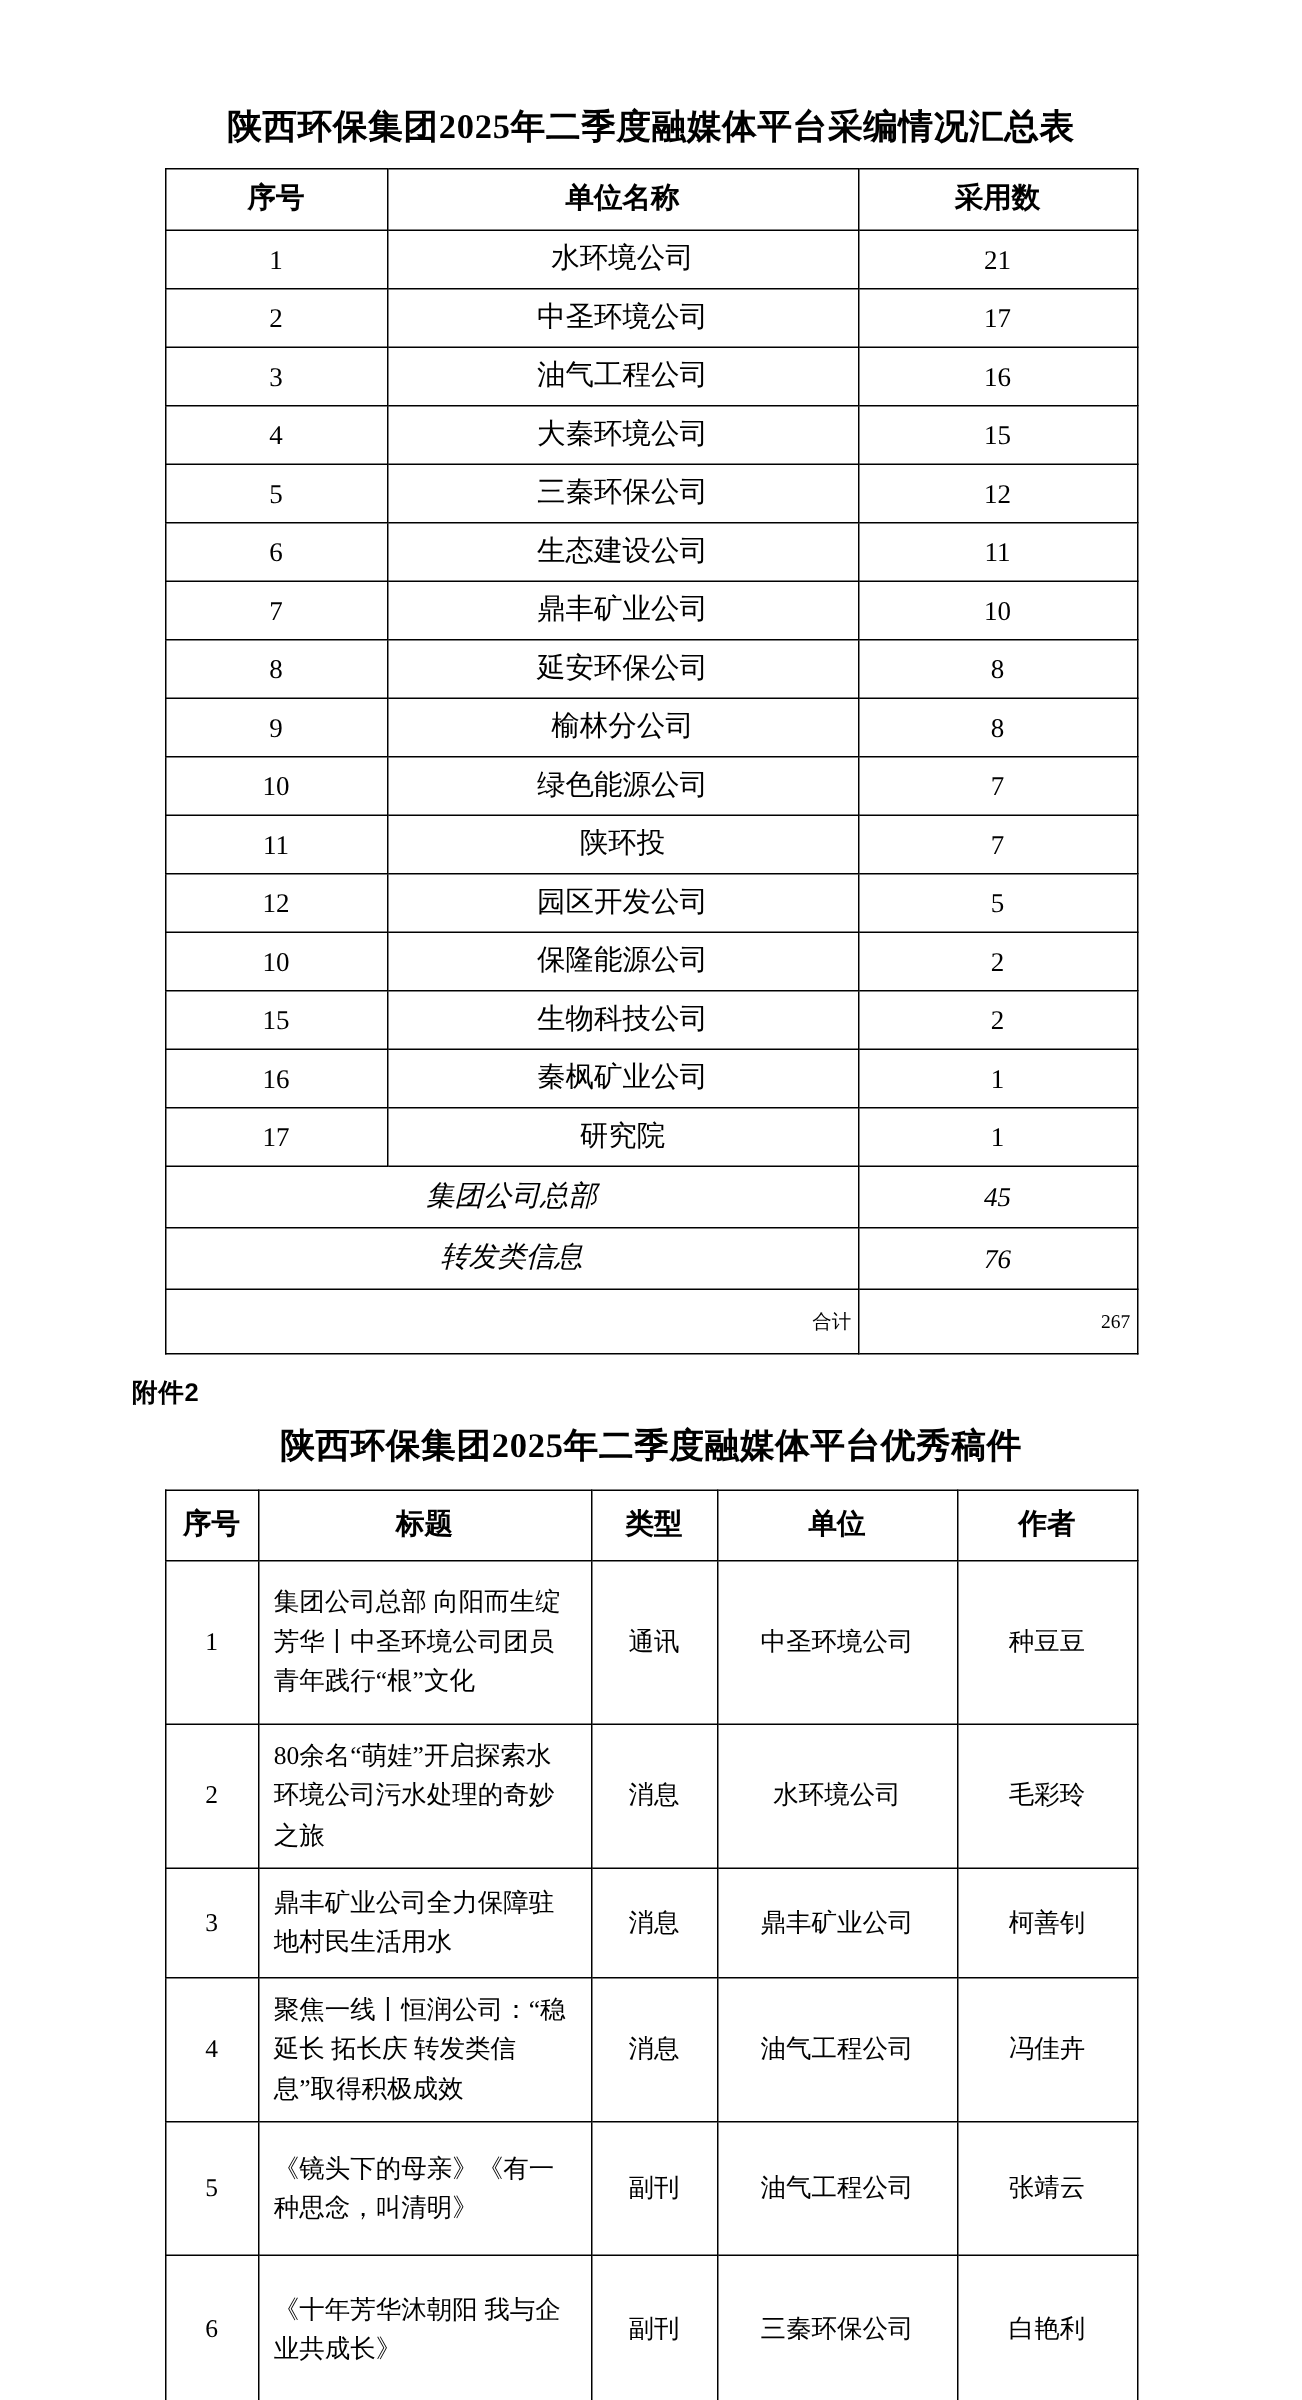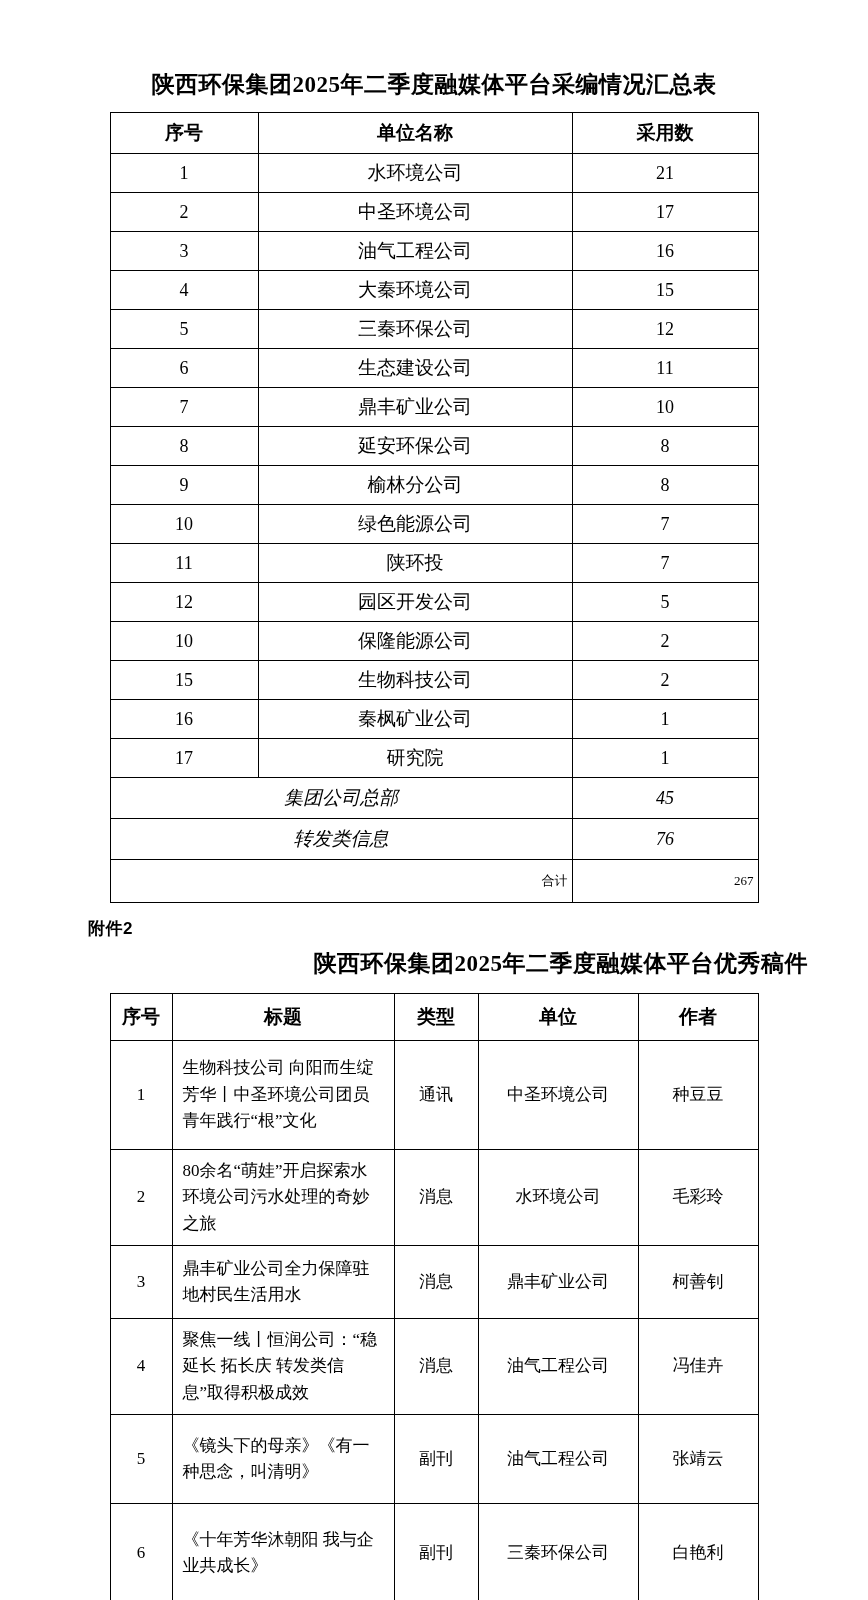--- a/index.html
+++ b/index.html
@@ -32,21 +32,20 @@
     font-family: "Liberation Serif", "DejaVu Serif", serif;
     font-weight: bold;
     font-size: 23px;
     text-align: center;
     margin: 17px 0 12px 0;
     letter-spacing: 0.5px;
   }
   .doc-title.t2 {
     margin-top: 4px;
     margin-bottom: 14px;
-    text-align: right;
   }
   table.grid {
     border-collapse: collapse;
     margin: 0 auto;
     table-layout: fixed;
   }
   table.grid td, table.grid th {
     border: 1px solid #000000;
     text-align: center;
     vertical-align: middle;
@@ -240,21 +239,21 @@
         <th>序号</th>
         <th>标题</th>
         <th>类型</th>
         <th>单位</th>
         <th>作者</th>
       </tr>
     </thead>
     <tbody>
       <tr>
         <td class="row-h1">1</td>
-        <td class="title-cell row-h1">生物科技公司 向阳而生绽芳华丨中圣环境公司团员青年践行“根”文化</td>
+        <td class="title-cell row-h1">集团公司总部 向阳而生绽芳华丨中圣环境公司团员青年践行“根”文化</td>
         <td class="row-h1">通讯</td>
         <td class="row-h1">中圣环境公司</td>
         <td class="row-h1">种豆豆</td>
       </tr>
       <tr>
         <td class="row-h2">2</td>
         <td class="title-cell row-h2">80余名“萌娃”开启探索水环境公司污水处理的奇妙之旅</td>
         <td class="row-h2">消息</td>
         <td class="row-h2">水环境公司</td>
         <td class="row-h2">毛彩玲</td>

